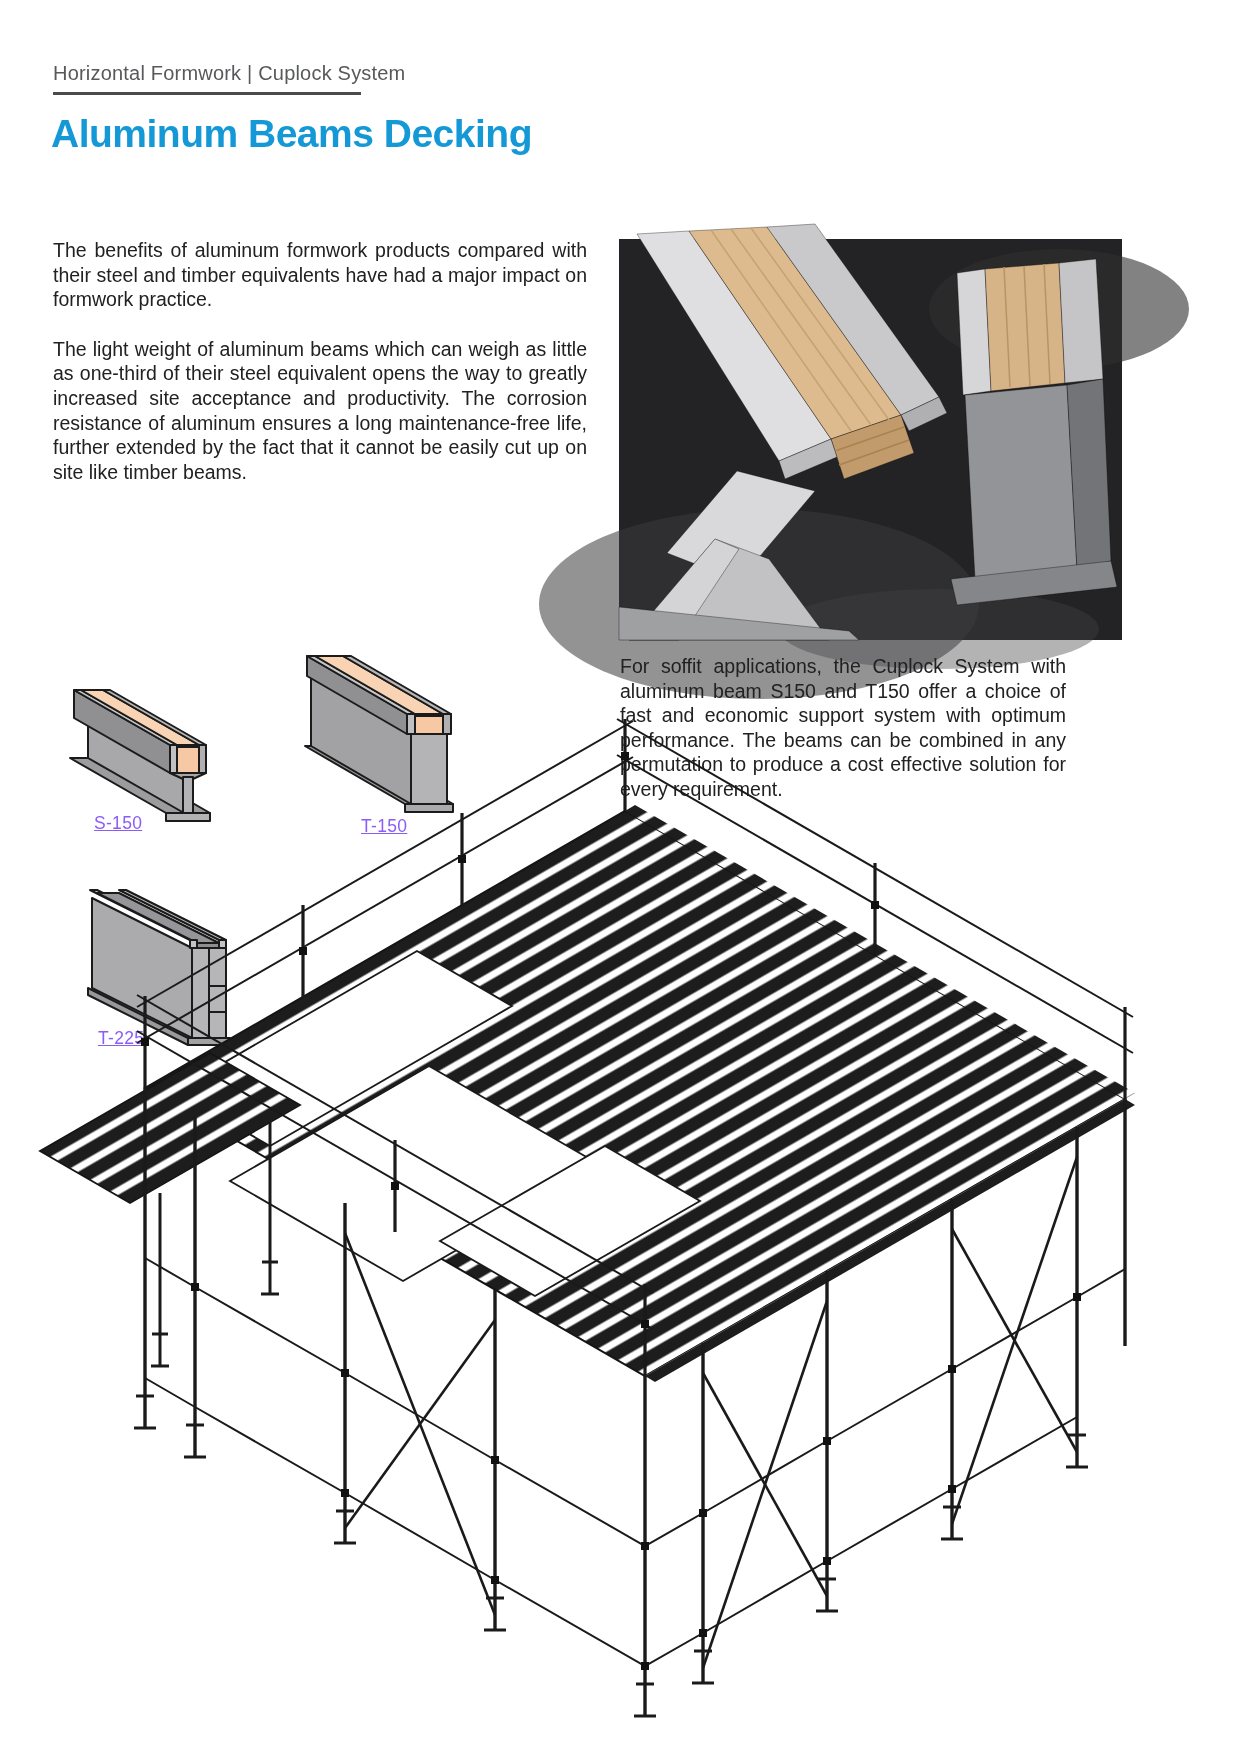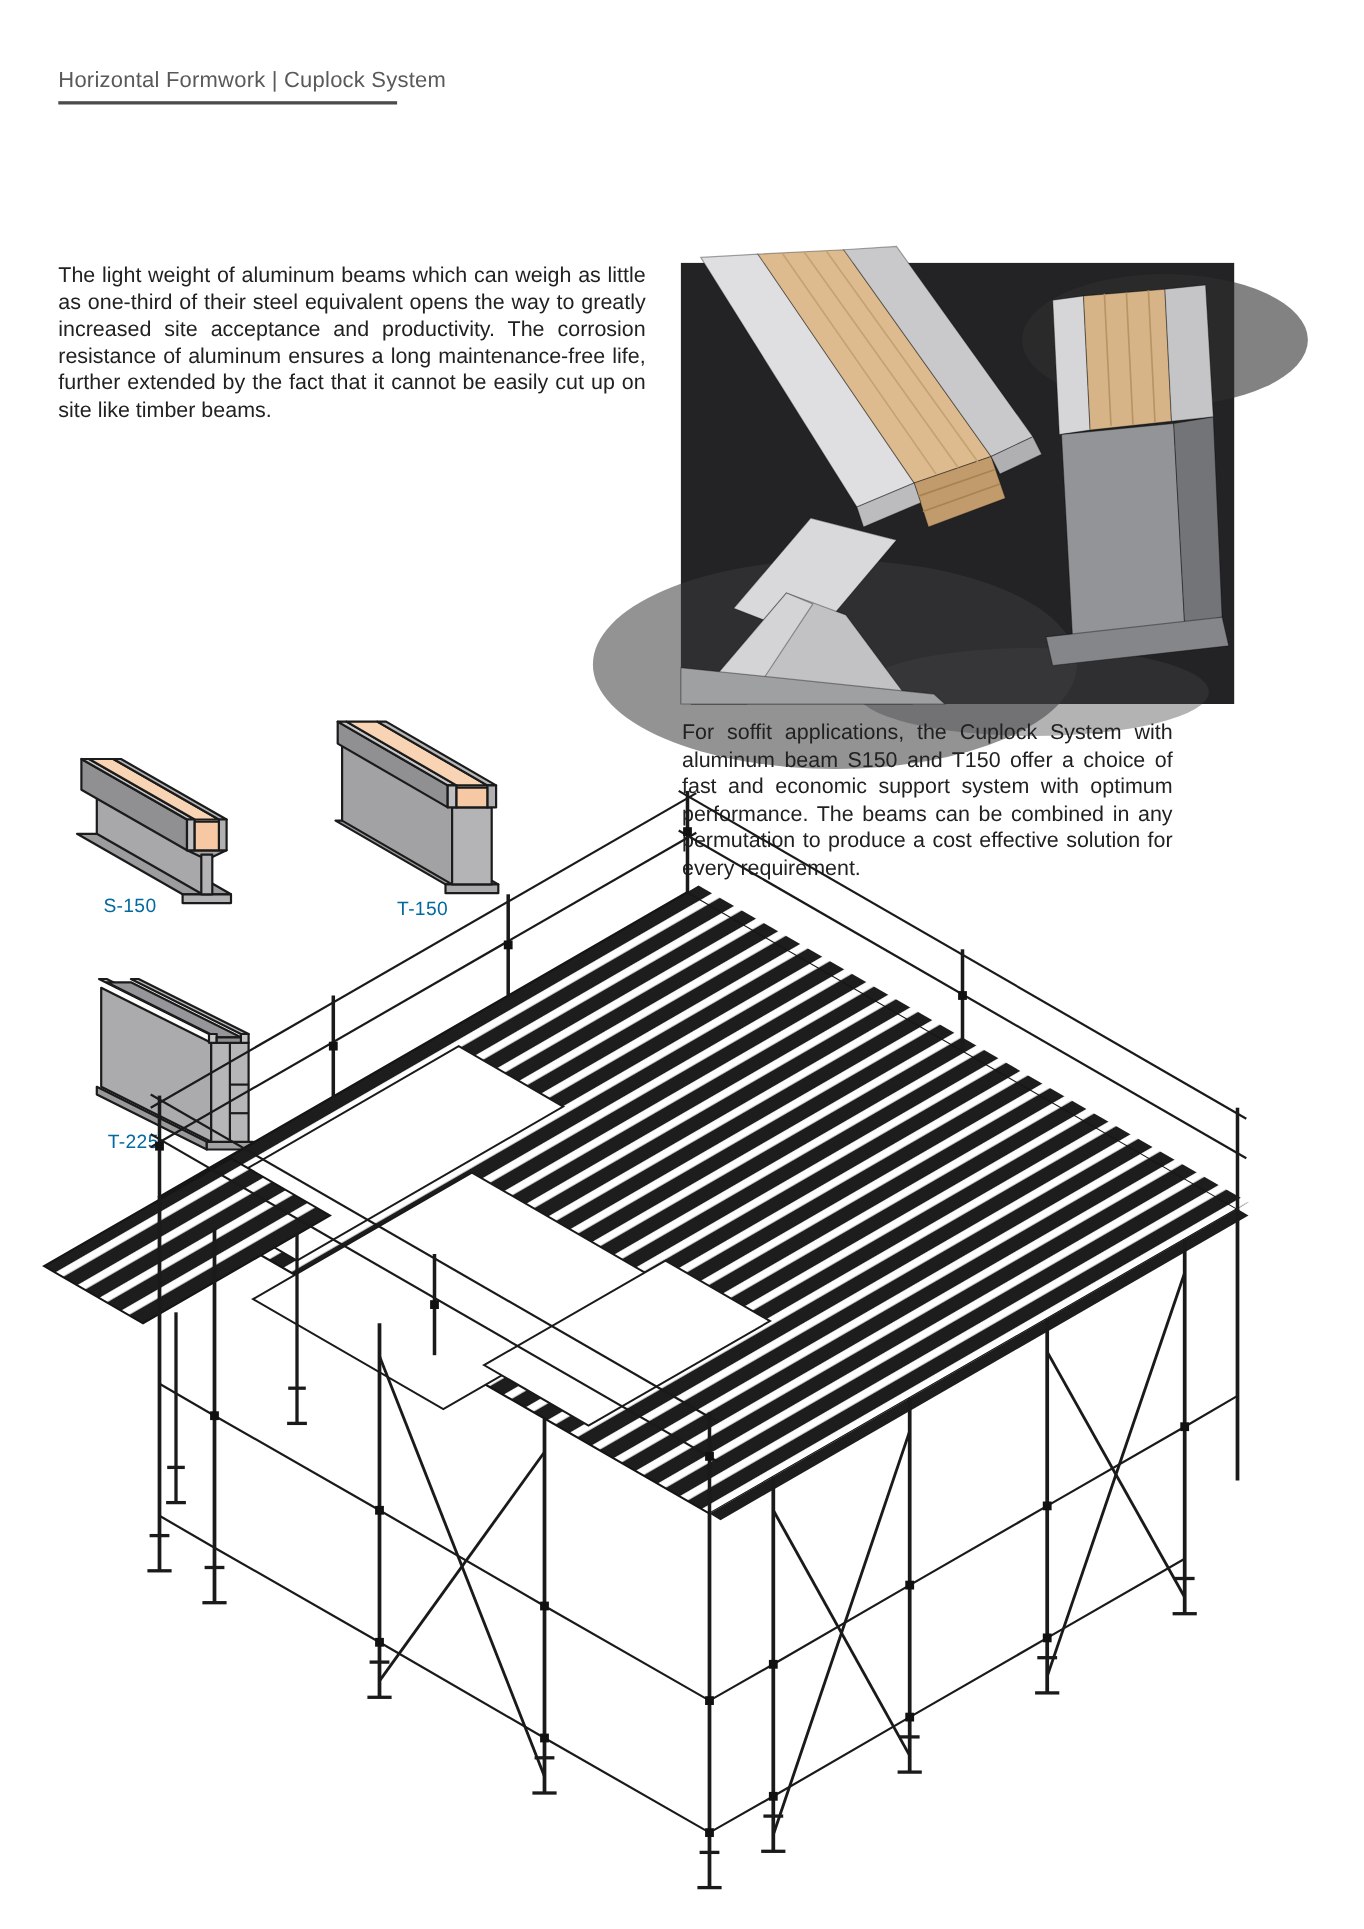--- a/index.html
+++ b/index.html
@@ -27,22 +27,23 @@
   .photo {
     position:absolute; left:619px; top:203px; width:503px; height:401px;
   }
   .photo svg { display:block; }
   .caption {
     position:absolute; left:620px; top:618px; width:446px;
     font-size:19.5px; line-height:24.6px; text-align:justify;
   }
   .beam-fig { position:absolute; }
   .beam-label {
-    position:absolute; font-size:17.5px; color:#0369a1; letter-spacing:0.3px;
+    position:absolute; font-size:17.5px; color:#8b5cf6; letter-spacing:0.3px;
     white-space:nowrap;
+    text-decoration:underline;
   }
   .fig-s150 { left:62px; top:583px; width:170px; height:225px; }
   .fig-s150 .beam-label { left:32px; top:194px; }
   .fig-t150 { left:295px; top:568px; width:180px; height:240px; }
   .fig-t150 .beam-label { left:66px; top:212px; }
   .fig-t225 { left:62px; top:850px; width:195px; height:175px; }
   .fig-t225 .beam-label { left:36px; top:142px; }
   .iso-figure {
     position:absolute; left:40px; top:670px; width:1100px; height:1010px;
   }
@@ -53,22 +54,24 @@
   svg { overflow:visible; }
 </style>
 </head>
 <body>
 
 <div class="page">
 
   <div class="breadcrumb">Horizontal Formwork | Cuplock System</div>
   <div class="header-rule"></div>
 
+  <h1 class="page-title">Aluminum Beams Decking</h1>
 
   <section class="intro">
+    <p>The benefits of aluminum formwork products compared with their steel and timber equivalents have had a major impact on formwork practice.</p>
     <p>The light weight of aluminum beams which can weigh as little as one-third of their steel equivalent opens the way to greatly increased site acceptance and productivity. The corrosion resistance of aluminum ensures a long maintenance-free life, further extended by the fact that it cannot be easily cut up on site like timber beams.</p>
   </section>
 
   <figure class="photo">
     <svg width="503" height="401" viewBox="0 0 503 401">
       <rect x="0" y="0" width="503" height="401" fill="#232325"></rect>
       <ellipse cx="140" cy="365" rx="220" ry="95" fill="#3a3a3d" opacity="0.55"></ellipse>
       <ellipse cx="440" cy="70" rx="130" ry="60" fill="#2e2e31" opacity="0.6"></ellipse>
       <ellipse cx="320" cy="390" rx="160" ry="40" fill="#404043" opacity="0.4"></ellipse>
 

